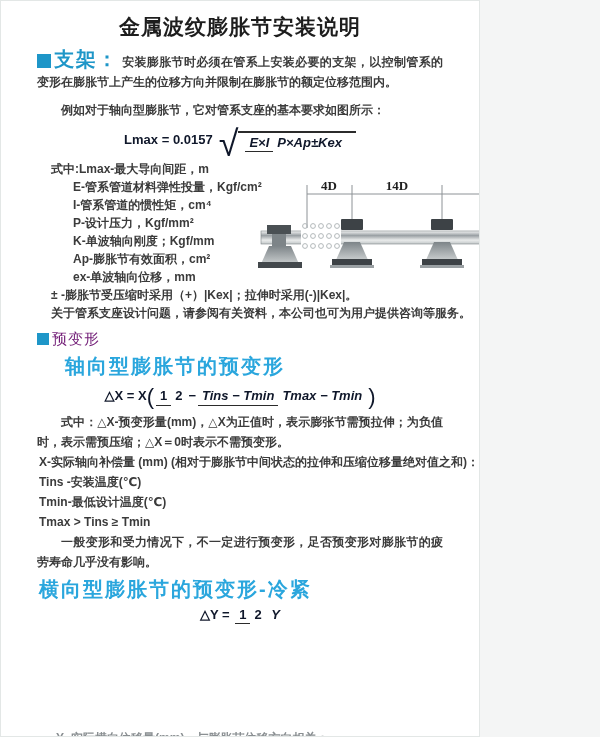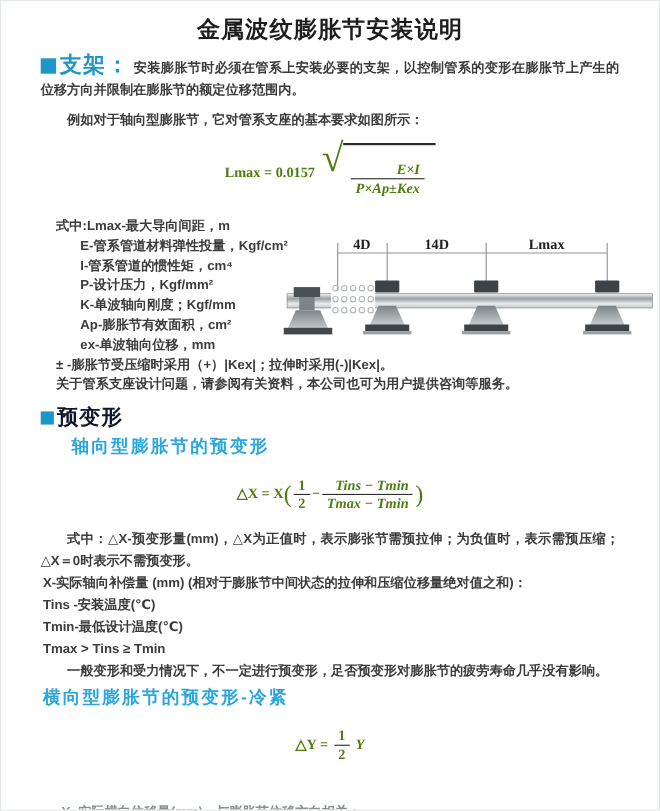--- a/index.html
+++ b/index.html
@@ -1,18 +1,18 @@
 <!DOCTYPE html>
 <html><head>
 <meta charset="utf-8">
 <style>
   html,body{margin:0;padding:0;background:#f4f5f5;}
   .page{
     position:relative;
-    width:600px;height:737px;
+    width:480px;height:737px;
     box-sizing:border-box;
     background:#ffffff;
     border:1px solid #e3e7e6;
     overflow:hidden;
     font-family:"Liberation Sans","DejaVu Sans",sans-serif;
     color:#3b3b3b;
     font-weight:600;
   }
   .title{
     margin:12px 0 0 0;
@@ -32,39 +32,39 @@
   .sq{
     display:inline-block;width:14px;height:14px;
     background:#1e96c8;margin-right:3px;vertical-align:-2px;
   }
   .sq.small{width:12px;height:12px;vertical-align:-1px;}
   .sec-label{
     color:#1e96c8;font-size:20px;font-weight:700;letter-spacing:1px;
   }
   .blue-h{
     margin:4px 36px 0 36px;
-    color:#0f172a;font-size:19px;font-weight:700;letter-spacing:1px;
+    color:#701a75;font-size:15px;font-weight:400;letter-spacing:1px;
   }
   .cyan-h{
     margin:4px 36px 0 64px;
-    color:#2aa6dd;font-size:16px;font-weight:700;letter-spacing:2px;
+    color:#2aa6dd;font-size:20px;font-weight:700;letter-spacing:2px;
   }
   .cyan-h.left{margin-left:38px;}
   
   .formula{
     margin:6px 0 2px 0;
     text-align:center;
-    font-family:Liberation Serif, serif;
-    font-size:13px;color:#4d7c0f;font-weight:700;
+    font-family:Liberation Sans, sans-serif;
+    font-size:13px;color:#0f172a;font-weight:700;
   }
   .fvar{font-style:italic;}
   .frac{
-    display:inline-flex;flex-direction:column;
-    vertical-align:middle;text-align:right;line-height:1.25;
-    margin:12px 2px;
+    display:inline-flex;flex-direction:row;
+    vertical-align:middle;text-align:left;line-height:1.25;
+    margin:0 2px;
   }
   .frac .fnum{padding:0 4px;border-bottom:1.4px solid #2b2b2b;}
   .frac .fden{padding:0 4px;}
   .sqrt{display:inline-flex;align-items:flex-start;vertical-align:middle;margin-left:6px;}
   .rad{font-size:36px;line-height:30px;font-weight:400;transform:translateY(3px);}
   .radbody{border-top:2px solid #2b2b2b;margin-top:5px;padding:2px 8px 0 5px;}
   .bigp{font-size:22px;vertical-align:middle;font-weight:400;}
   
   .defs{position:relative;margin:4px 0 0 12px;height:166px;}
   .defline{font-size:12px;line-height:18px;padding-left:38px;}

